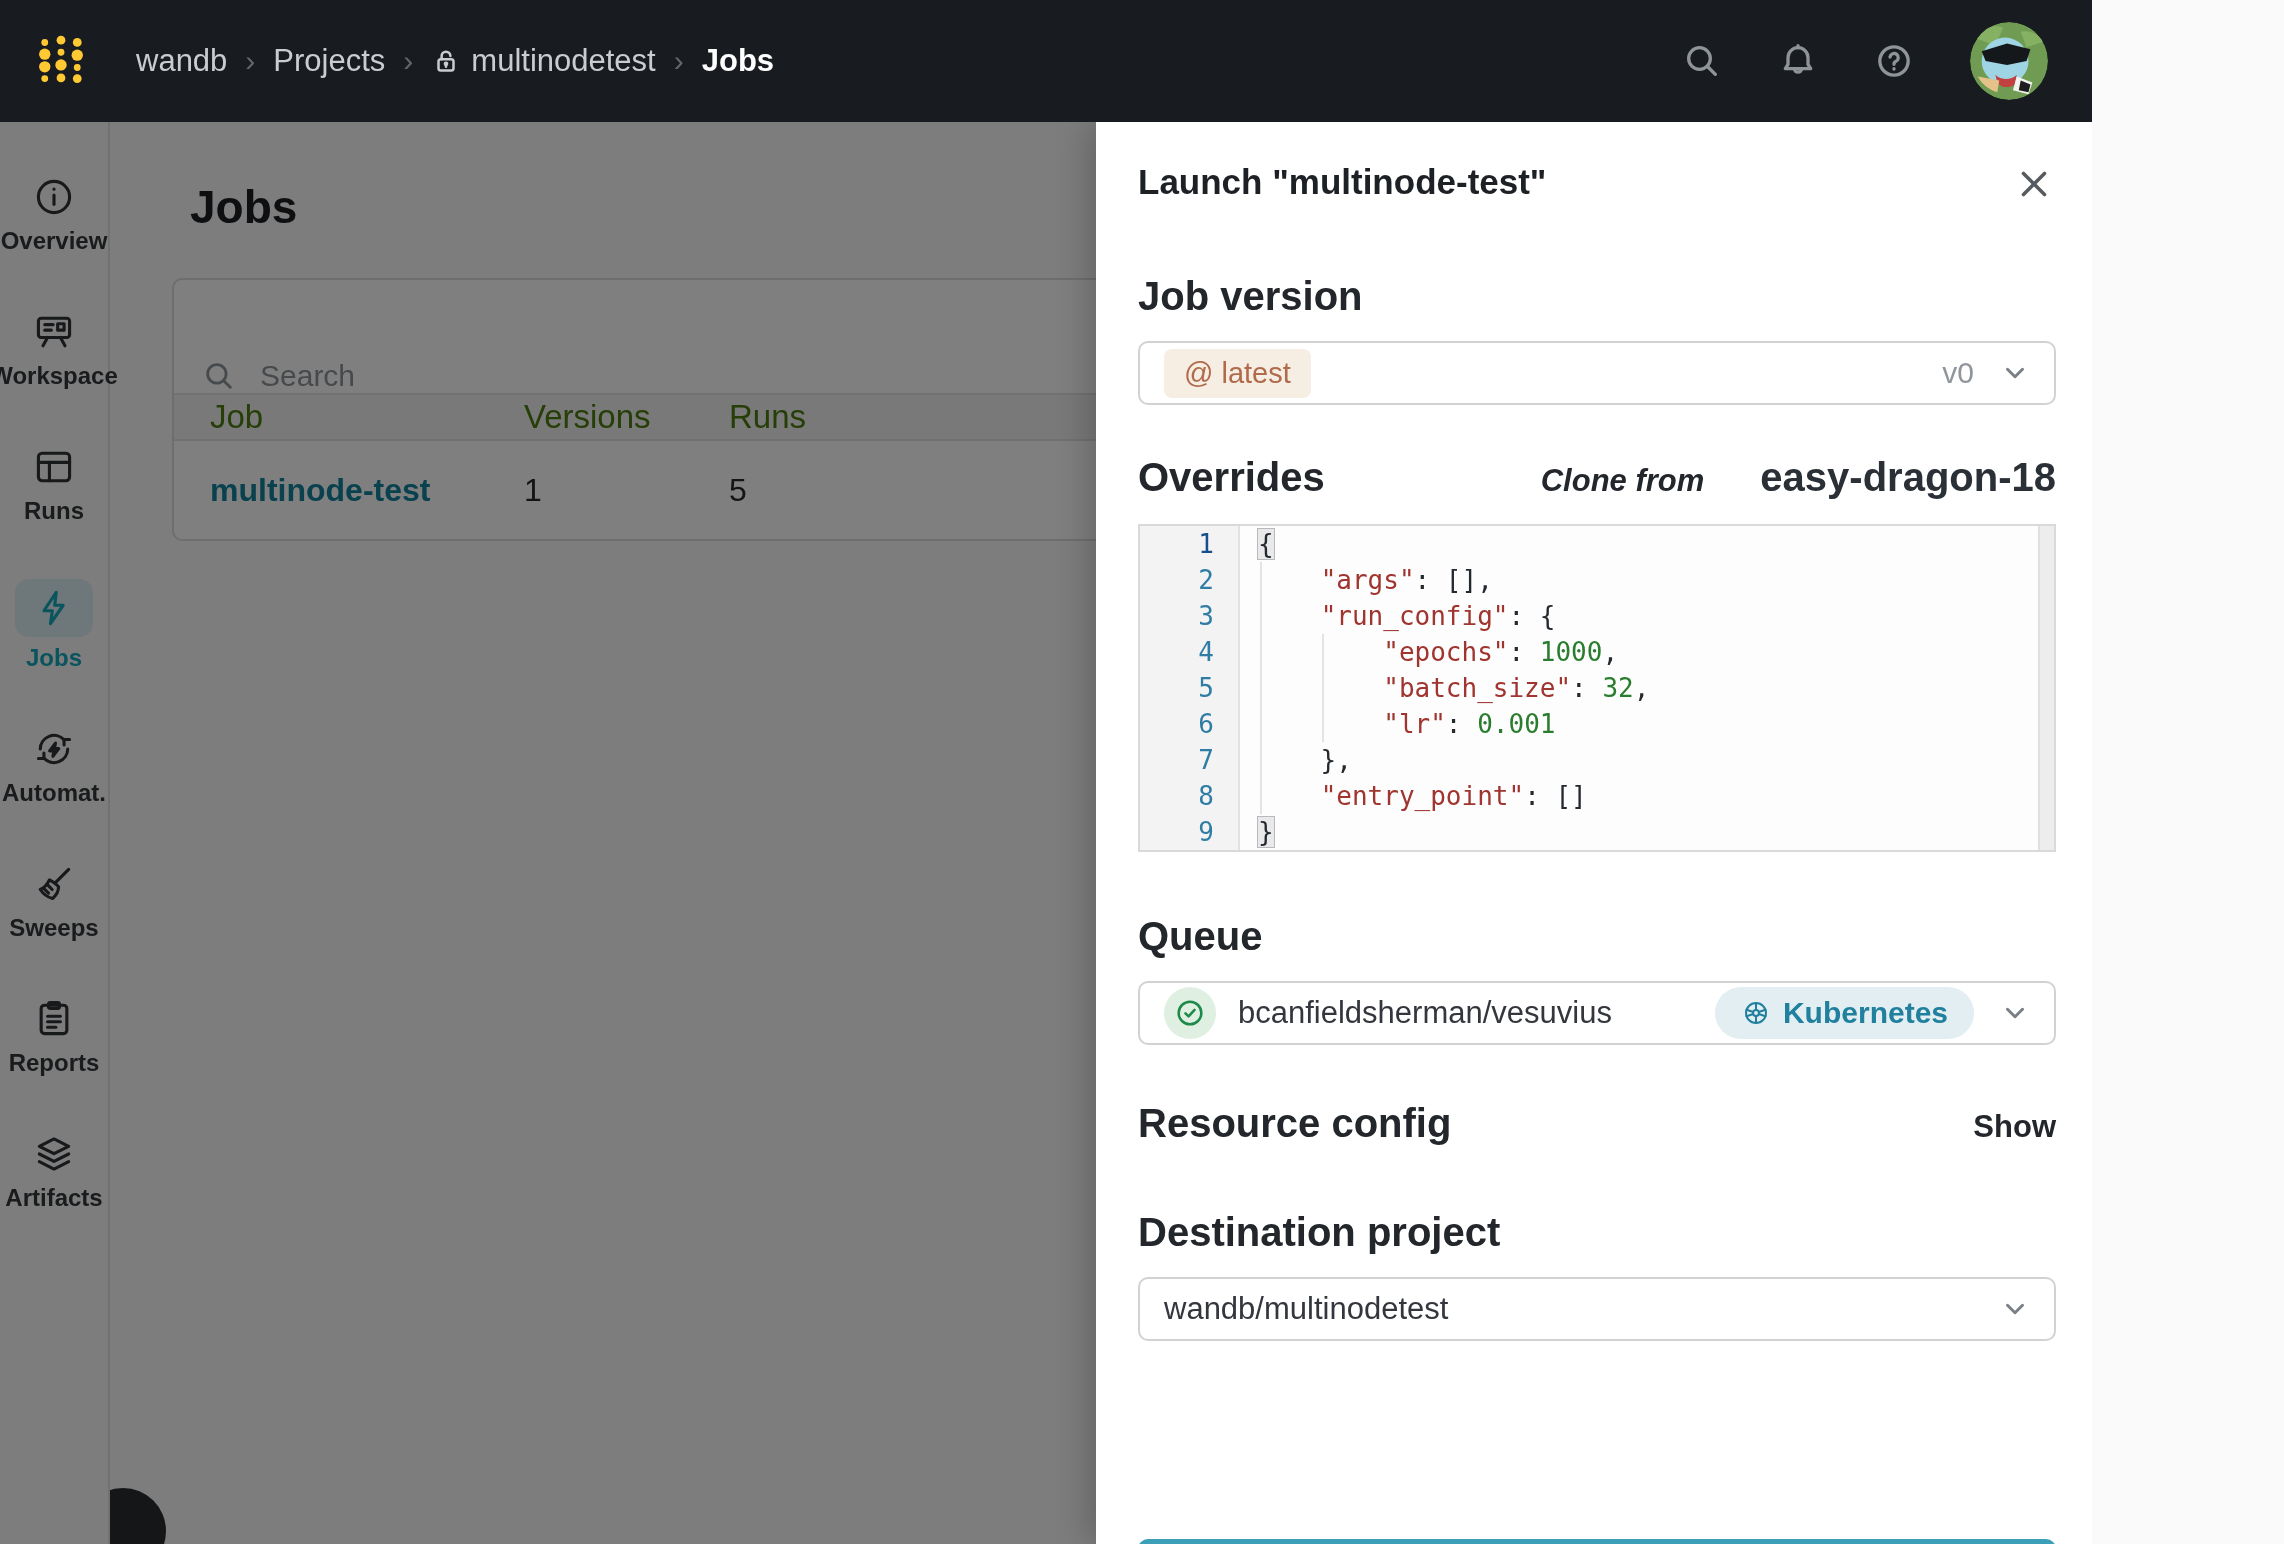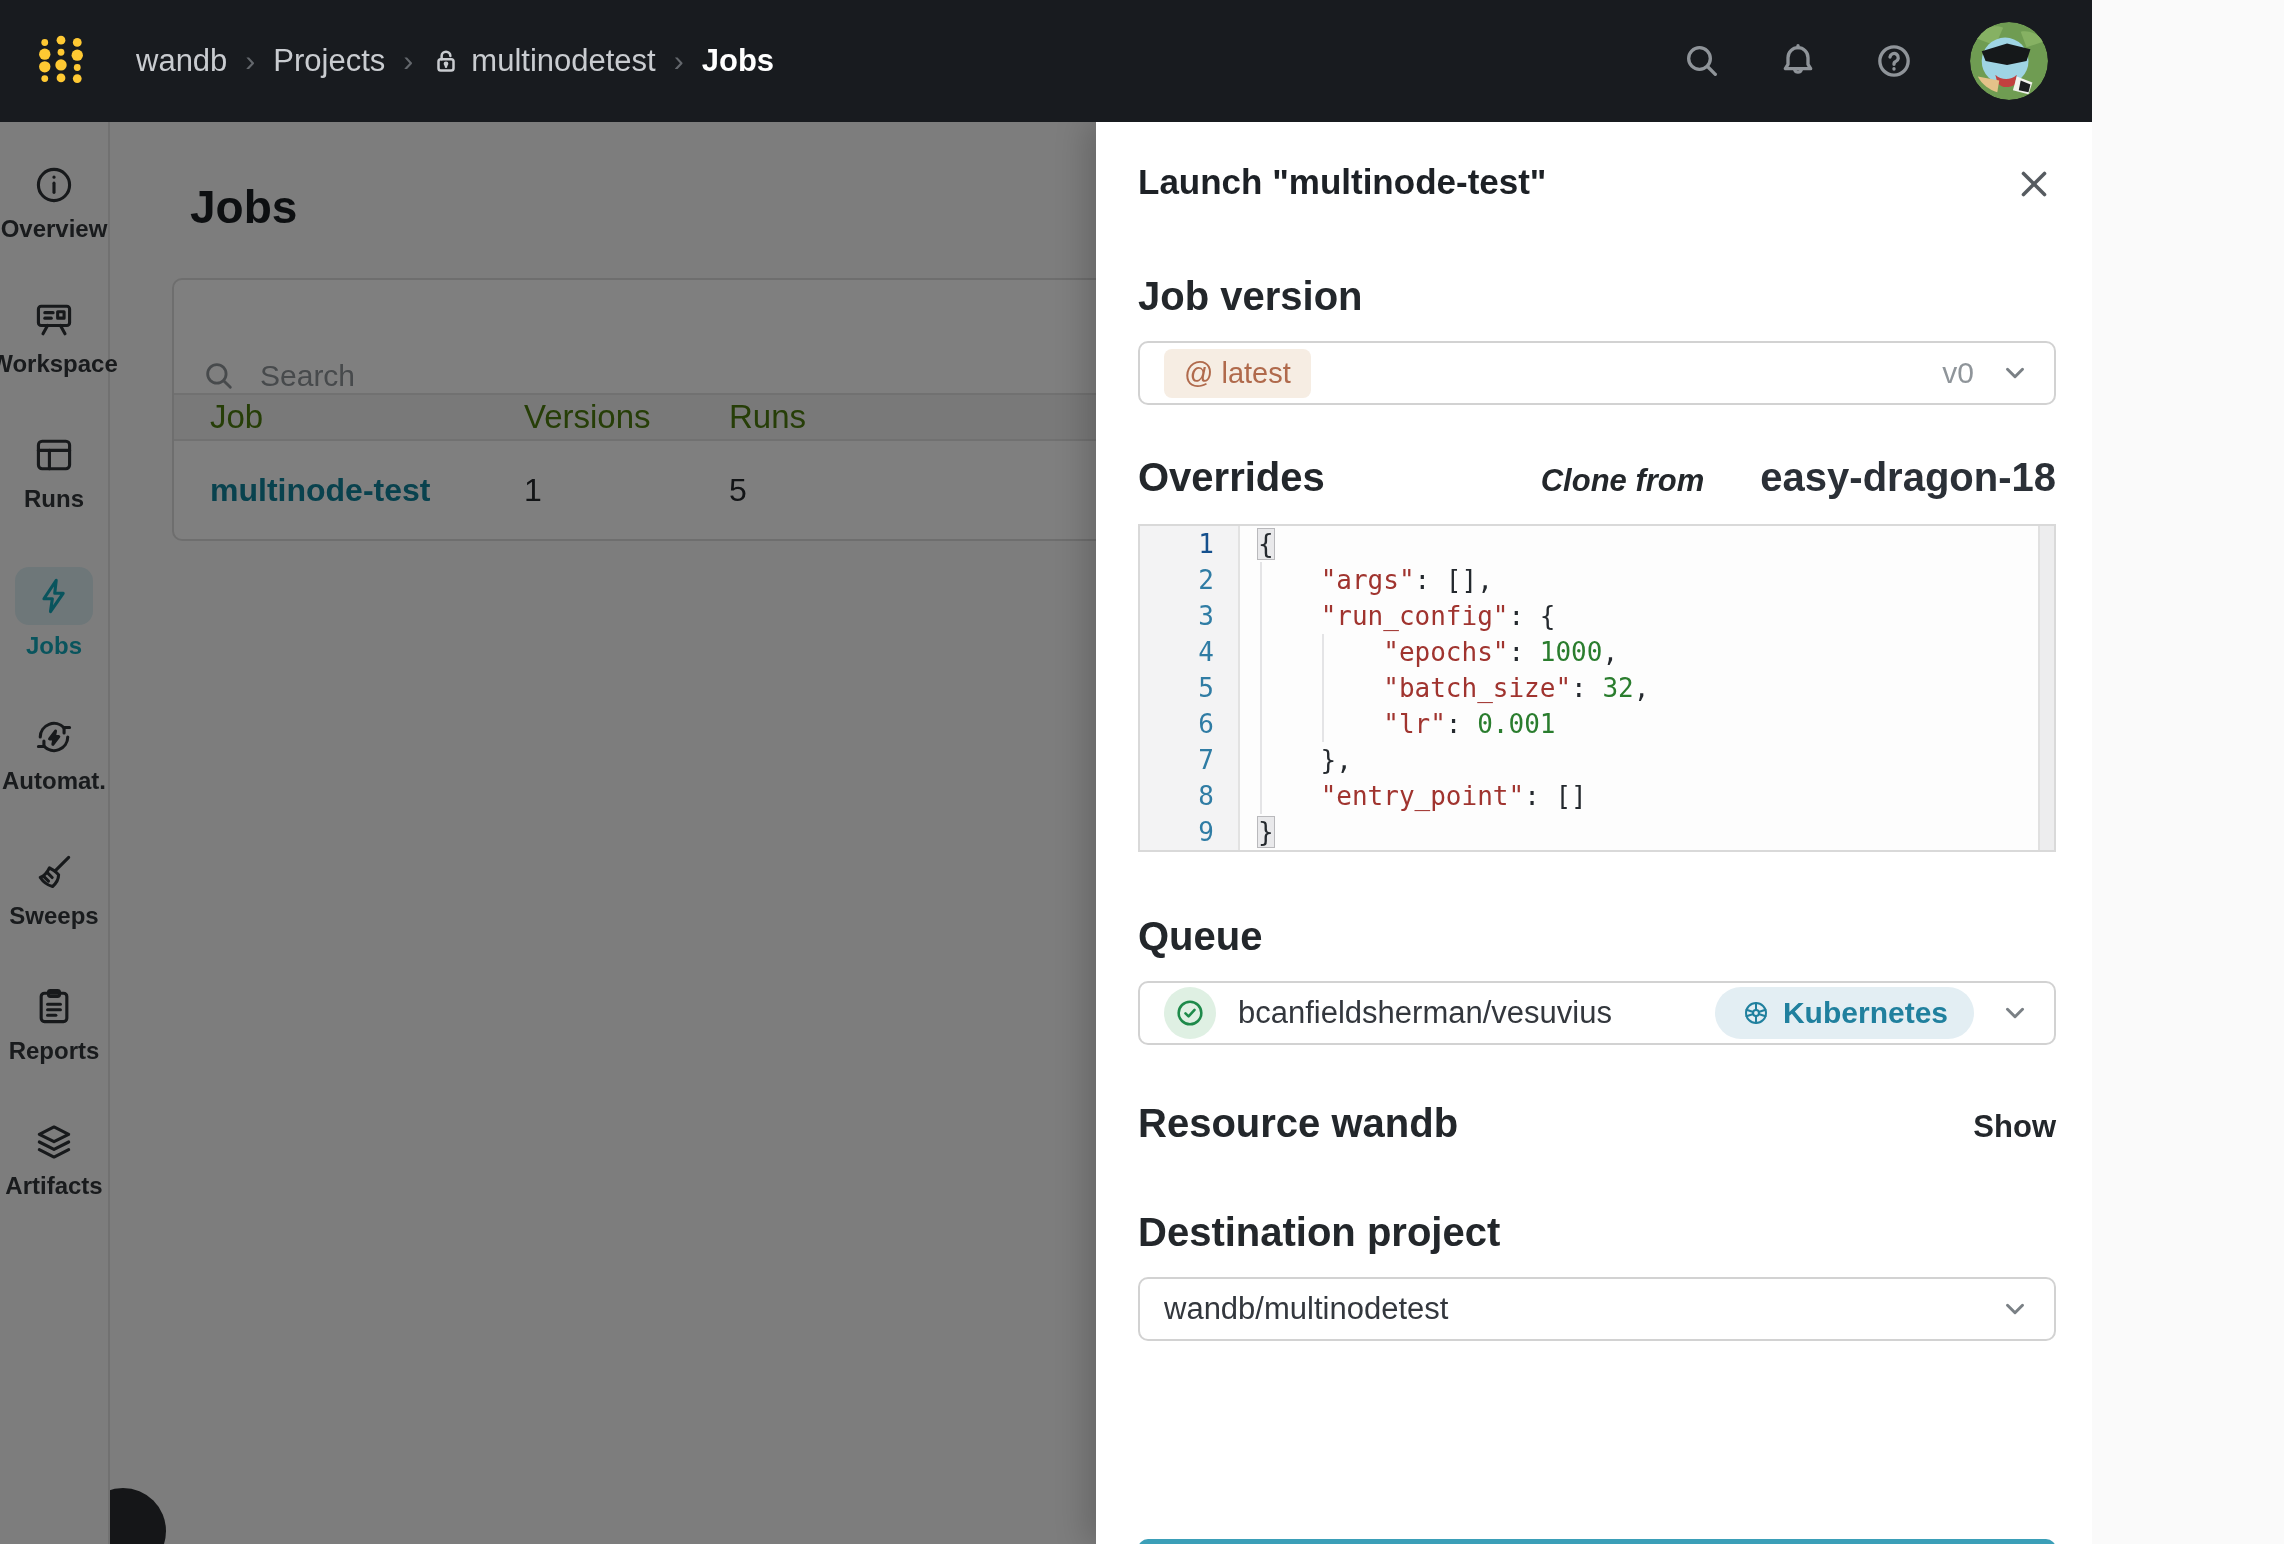--- a/index.html
+++ b/index.html
@@ -22,21 +22,21 @@
   .crumb-sep{color:#63676c;font-size:30px;}
   .crumb-current{color:#ffffff;font-weight:700;}
   .crumb-project{display:flex;align-items:center;gap:10px;}
   .nav-right{margin-left:auto;display:flex;align-items:center;gap:56px;margin-right:44px;}
   .nav-icon{width:40px;height:40px;cursor:pointer;}
   .avatar{width:78px;height:78px;border-radius:50%;overflow:hidden;cursor:pointer;flex:none;}
 
   
   .sidebar{position:absolute;top:122px;left:0;width:110px;height:1422px;background:#fbfbfb;
     border-right:2px solid #e3e3e3;display:flex;flex-direction:column;align-items:center;
-    padding-top:40px;z-index:10;}
+    padding-top:52px;z-index:10;}
   .side-item{display:flex;flex-direction:column;align-items:center;gap:7px;margin-bottom:54px;cursor:pointer;width:100%;}
   .side-icon{width:46px;height:46px;display:flex;align-items:center;justify-content:center;border-radius:14px;}
   .side-icon svg{width:44px;height:44px;stroke:#2e3236;fill:none;stroke-width:1.7;stroke-linecap:round;stroke-linejoin:round;}
   .side-label{font-size:24px;font-weight:700;color:#33373b;}
   .side-item.active .side-icon{background:#dceef3;width:78px;height:58px;}
   .side-item.active .side-icon svg{stroke:var(--accent_teal);}
   .side-item.active .side-label{color:var(--accent_teal);}
 
   
   .main{position:absolute;top:122px;left:110px;width:2174px;height:1422px;background:#fafafa;z-index:5;}
@@ -384,21 +384,21 @@
         <span>Kubernetes</span>
       </span>
       <span class="chev">
         <svg viewBox="0 0 24 24">
             <polyline points="6,9 12,15 18,9"></polyline>
           </svg>
       </span>
     </div>
 
     <div class="resource-row">
-      <div class="sect-label">Resource wandb</div>
+      <div class="sect-label">Resource config</div>
       <div class="show-link">Show</div>
     </div>
 
     <div class="sect-label dest-label">Destination project</div>
     <div class="select">
       <span class="dest-value">wandb/multinodetest</span>
       <span class="chev" style="margin-left:auto">
         <svg viewBox="0 0 24 24">
             <polyline points="6,9 12,15 18,9"></polyline>
           </svg>

